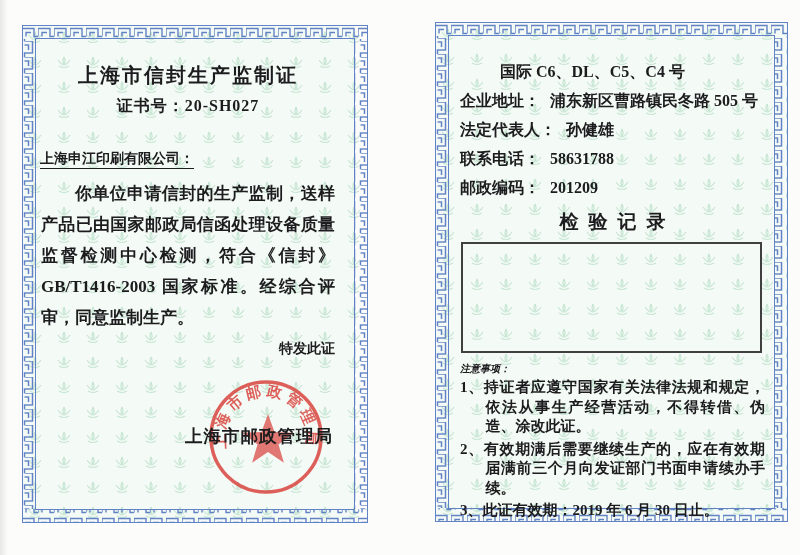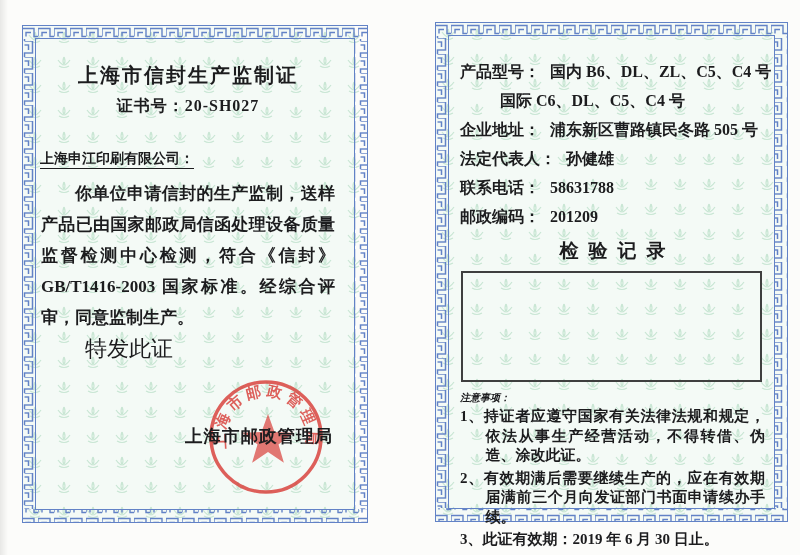--- a/index.html
+++ b/index.html
@@ -22,21 +22,21 @@
   .wm{stroke:var(--watermark-green); stroke-width:1.2; fill:none;}
   .content{position:absolute; inset:14px; z-index:2;}
 
   
   .title{font-size:20px; font-weight:700; text-align:center; letter-spacing:2px; margin-top:23px;}
   .cert-no{font-size:16px; font-weight:600; text-align:center; margin-top:7px; letter-spacing:1px;}
   .company{font-size:14px; font-weight:700; margin:33px 6px 0 4px;}
   .company span{border-bottom:1.5px solid var(--ink); padding-bottom:2px;}
   .body-par{font-size:17px; font-weight:600; line-height:31px; text-align:justify;
             text-indent:2em; margin:10px 5px 0 5px;}
-  .issue{font-size:22px; font-weight:400; line-height:31px; text-indent:2em; margin:0 5px;}
+  .issue{font-size:14px; font-weight:700; line-height:31px; text-indent:2em; margin:0 5px;text-align:right;}
   .seal-svg{position:absolute; left:182px; top:350px; width:124px; height:124px; z-index:1; opacity:.85;}
   .seal-ring{stroke:var(--seal-red); stroke-width:3.5; fill:none;}
   .seal-star{fill:var(--seal-red); opacity:.85;}
   .seal-text{fill:var(--seal-red); font-size:15px; font-weight:700; letter-spacing:4px;}
   .authority{position:absolute; left:87px; top:399px; width:300px; text-align:center;
              font-size:17.5px; font-weight:600; letter-spacing:1px; z-index:3;}
   .issue-date{position:absolute; left:84px; top:427px; width:300px; text-align:center;
              font-size:17.5px; font-weight:600; letter-spacing:1px; z-index:3;}
 
   
@@ -115,21 +115,20 @@
       <rect x="0" y="0" width="353" height="500" fill="url(#wm)"></rect>
       <rect class="gk-line" x="0.5" y="0.5" width="352" height="499"></rect>
       <rect x="1" y="1" width="351" height="13" fill="url(#gkh)"></rect>
       <rect x="1" y="486" width="351" height="13" fill="url(#gkh)"></rect>
       <rect x="1" y="14" width="13" height="472" fill="url(#gkv)"></rect>
       <rect x="339" y="14" width="13" height="472" fill="url(#gkv)"></rect>
       <rect class="gk-line" x="13.5" y="13.5" width="326" height="473"></rect>
     </svg>
 
     <div class="content pr-pad">
-      <div class="field-row"><span class="lbl">产品型号：</span><span class="val">国内 B6、DL、ZL、C5、C4 号</span></div>
       <div class="field-row row-indent"><span class="val">国际 C6、DL、C5、C4 号</span></div>
       <div class="field-row"><span class="lbl">企业地址：</span><span class="val">浦东新区曹路镇民冬路 505 号</span></div>
       <div class="field-row"><span class="lbl">法定代表人：</span><span class="val">孙健雄</span></div>
       <div class="field-row"><span class="lbl">联系电话：</span><span class="val">58631788</span></div>
       <div class="field-row"><span class="lbl">邮政编码：</span><span class="val">201209</span></div>
 
       <div class="inspection-title">检验记录</div>
       <div class="inspection-box"></div>
 
       <div class="notes-title">注意事项：</div>

